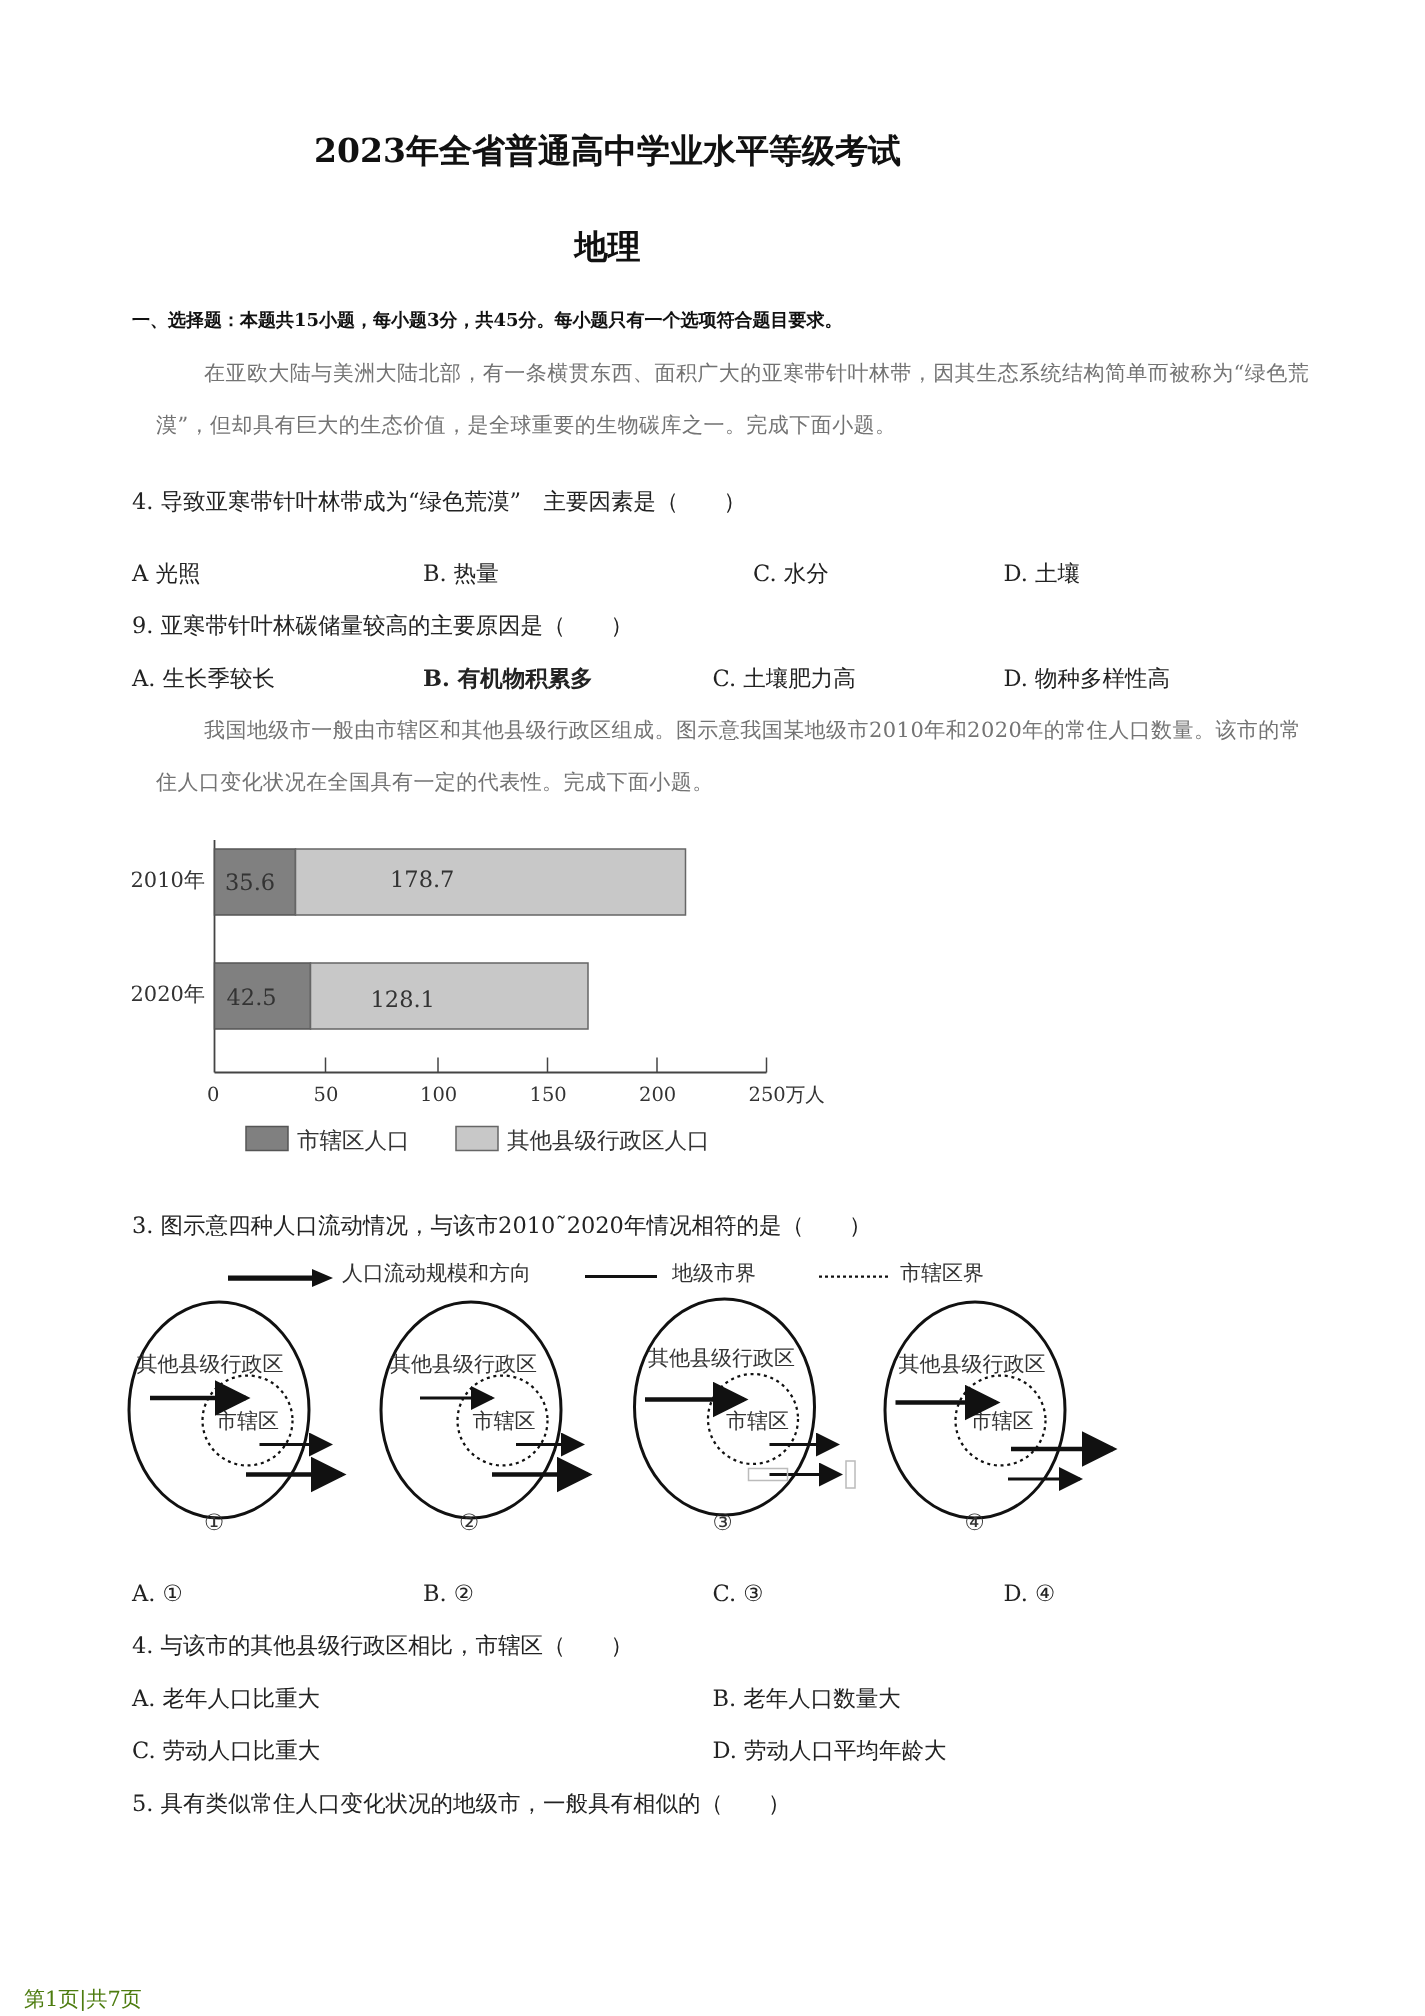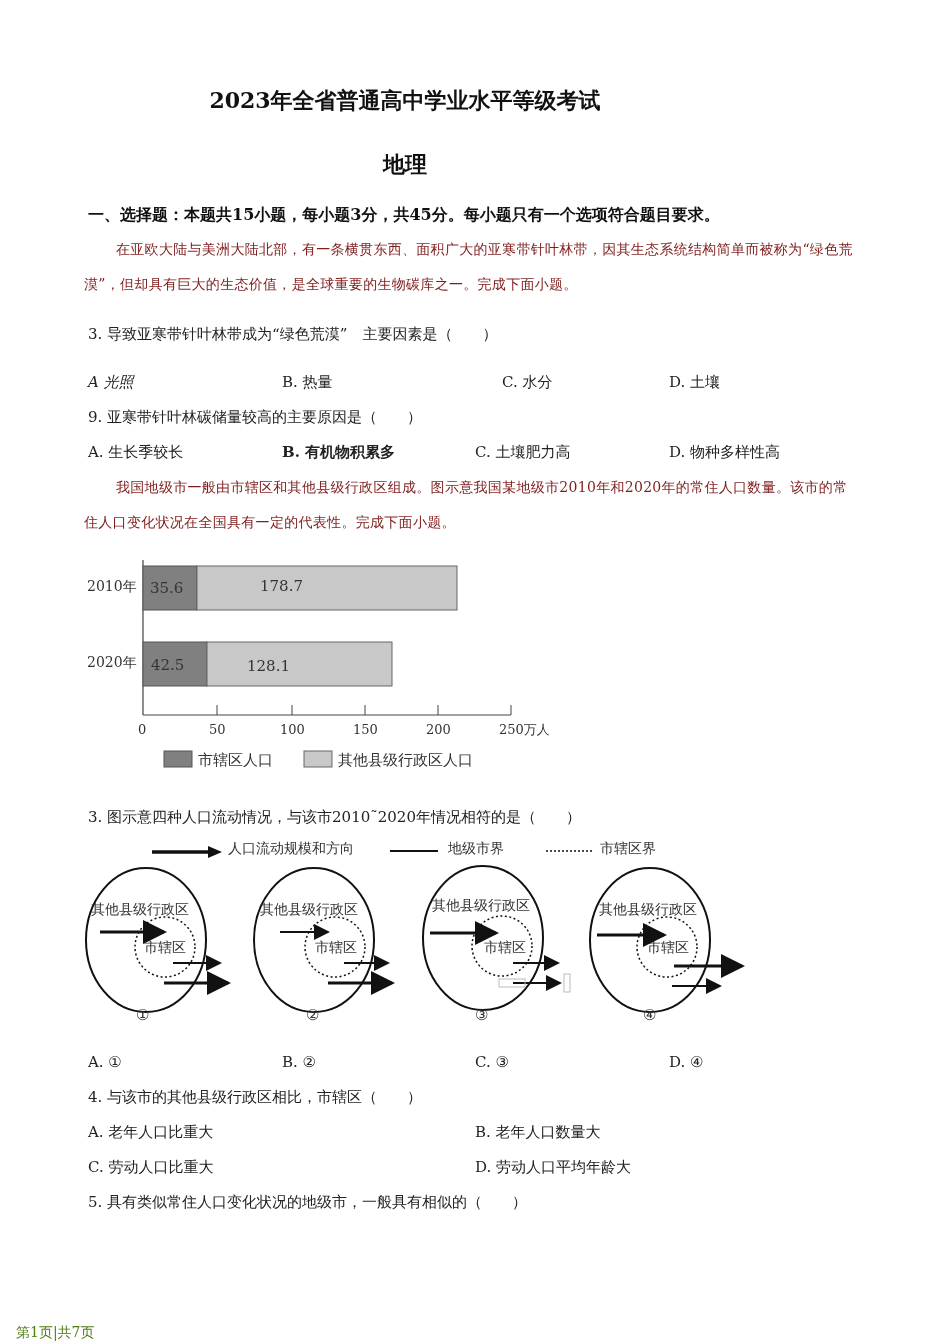--- a/index.html
+++ b/index.html
@@ -7,43 +7,43 @@
     width: 950px; height: 1344px; position: relative; overflow: hidden;
     font-family: "DejaVu Serif", "Liberation Serif", serif;
     color: #1a1a1a;
   }
   .abs { position: absolute; }
   .title {
     left: 0; width: 810px; text-align: center; font-weight: bold;
     font-size: 22px; color: #111;
   }
   .section {
-    left: 88px; font-size: 16px; font-weight: bold; color: #111;
+    left: 88px; font-size: 12px; font-weight: bold; color: #111;
   }
   .para {
-    left: 84px; width: 775px; font-size: 14px; line-height: 35px; color: #7f1d1d;
+    left: 104px; width: 775px; font-size: 14px; line-height: 35px; color: #737373;
     text-indent: 32px; letter-spacing: 0.3px;
   }
   .q { left: 88px; font-size: 15px; color: #222; }
   .opt { font-size: 15px; color: #222; }
   .chart-text { font-family: "DejaVu Serif", serif; fill: #333; }
   .footer { left: 16px; width: 950px; font-size: 14px; color: #4d7c0f; }
 </style>
 </head>
 <body>
 
 <div class="abs title" style="top:86px;">2023年全省普通高中学业水平等级考试</div>
 <div class="abs title" style="top:150px;">地理</div>
 
 <div class="abs section" style="top:205px;">一、选择题：本题共15小题，每小题3分，共45分。每小题只有一个选项符合题目要求。</div>
 
 <div class="abs para" style="top:232px;">在亚欧大陆与美洲大陆北部，有一条横贯东西、面积广大的亚寒带针叶林带，因其生态系统结构简单而被称为“绿色荒漠”，但却具有巨大的生态价值，是全球重要的生物碳库之一。完成下面小题。</div>
 
-<div class="abs q" style="top:325px;">3. 导致亚寒带针叶林带成为“绿色荒漠”　主要因素是（　　）</div>
-<div class="abs opt" style="top:373px; left:88px;font-style:italic;">A  光照</div>
+<div class="abs q" style="top:325px;">4. 导致亚寒带针叶林带成为“绿色荒漠”　主要因素是（　　）</div>
+<div class="abs opt" style="top:373px; left:88px;">A  光照</div>
 <div class="abs opt" style="top:373px; left:282px;">B. 热量</div>
 <div class="abs opt" style="top:373px; left:502px;">C. 水分</div>
 <div class="abs opt" style="top:373px; left:669px;">D. 土壤</div>
 
 <div class="abs q" style="top:408px;">9. 亚寒带针叶林碳储量较高的主要原因是（　　）</div>
 <div class="abs opt" style="top:443px; left:88px;">A. 生长季较长</div>
 <div class="abs opt" style="top:443px; left:282px;font-weight:bold;">B. 有机物积累多</div>
 <div class="abs opt" style="top:443px; left:475px;">C. 土壤肥力高</div>
 <div class="abs opt" style="top:443px; left:669px;text-align:center;">D. 物种多样性高</div>
 

